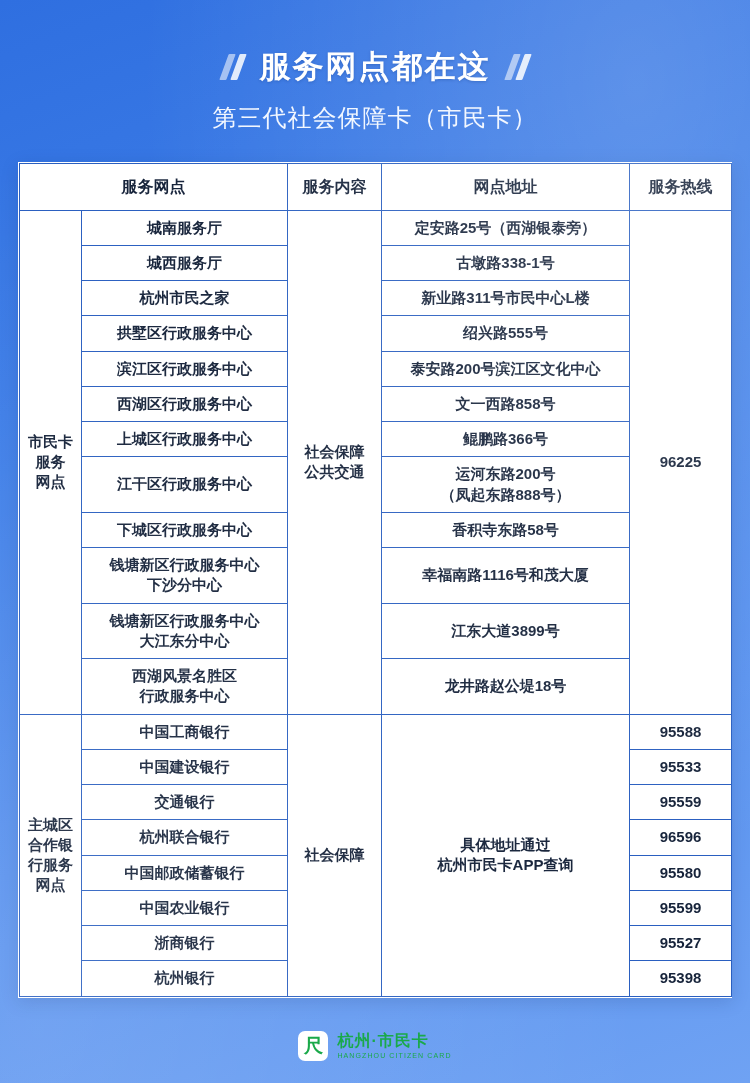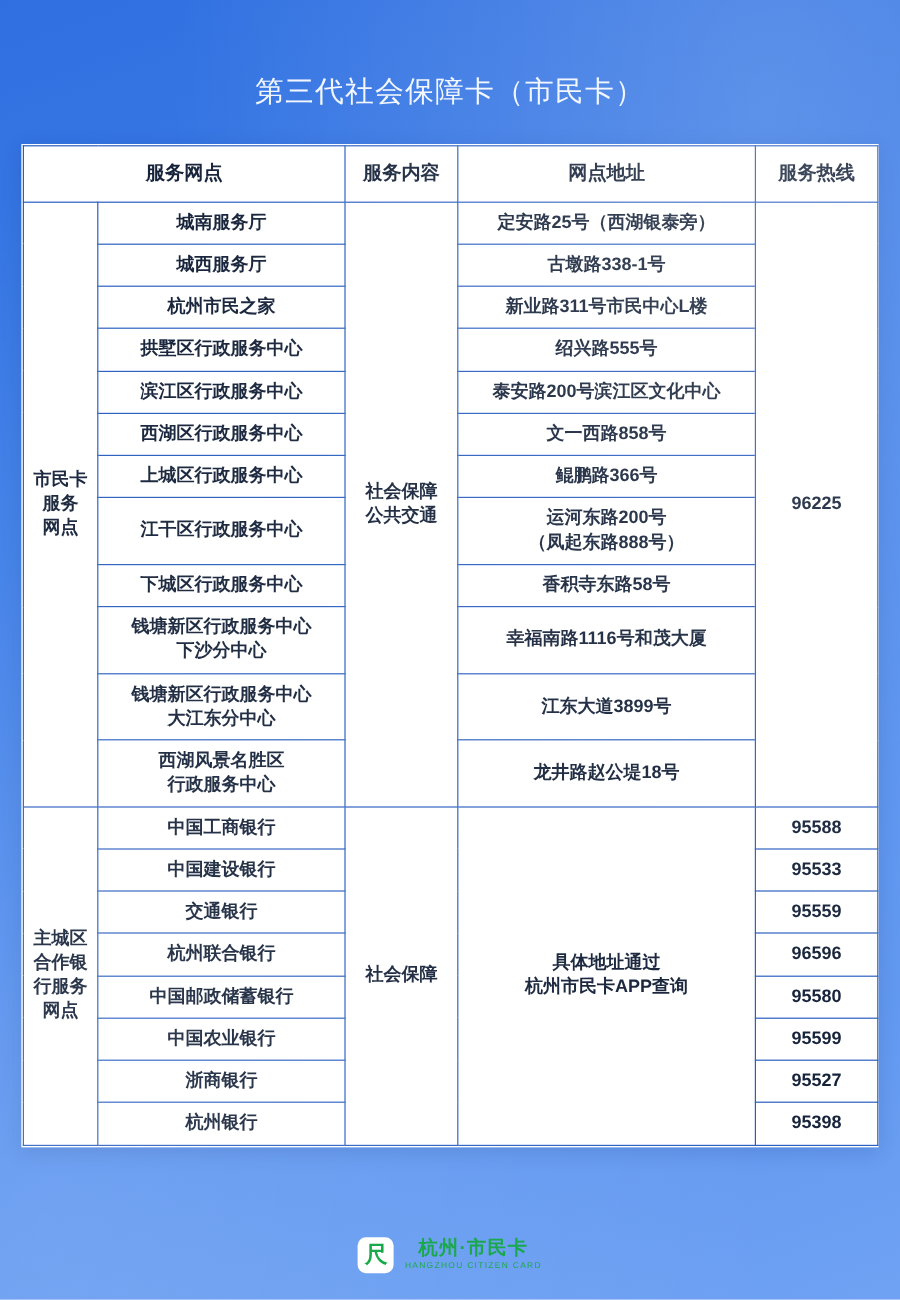--- a/index.html
+++ b/index.html
@@ -120,21 +120,21 @@
     background: #ffffff;
     display: flex;
     align-items: center;
     justify-content: center;
     color: #1aa94a;
     font-size: 19px;
     font-weight: bold;
     font-family: "Liberation Serif", serif;
   }
   .logo-text {
-    text-align: center;
+    text-align: left;
     line-height: 1.1;
   }
   .logo-cn {
     font-size: 16px;
     font-weight: bold;
     color: #1aa94a;
     letter-spacing: 1px;
   }
   .logo-en {
     font-size: 7px;
@@ -142,20 +142,31 @@
     letter-spacing: 1.1px;
     margin-top: 2px;
   }
 </style>
 </head>
 <body>
 
 <div class="bg-sheen"></div>
 
 <div class="header">
+  <div class="title-row">
+    <span class="slashes">
+        <i></i>
+        <i></i>
+      </span>
+    <span class="main-title">服务网点都在这</span>
+    <span class="slashes">
+        <i></i>
+        <i></i>
+      </span>
+  </div>
   <div class="sub-title">第三代社会保障卡（市民卡）</div>
 </div>
 
 <div class="table-wrap">
   <table class="sheet">
     <colgroup>
       <col class="col-a">
         <col class="col-b">
         <col class="col-c">
         <col class="col-d">

